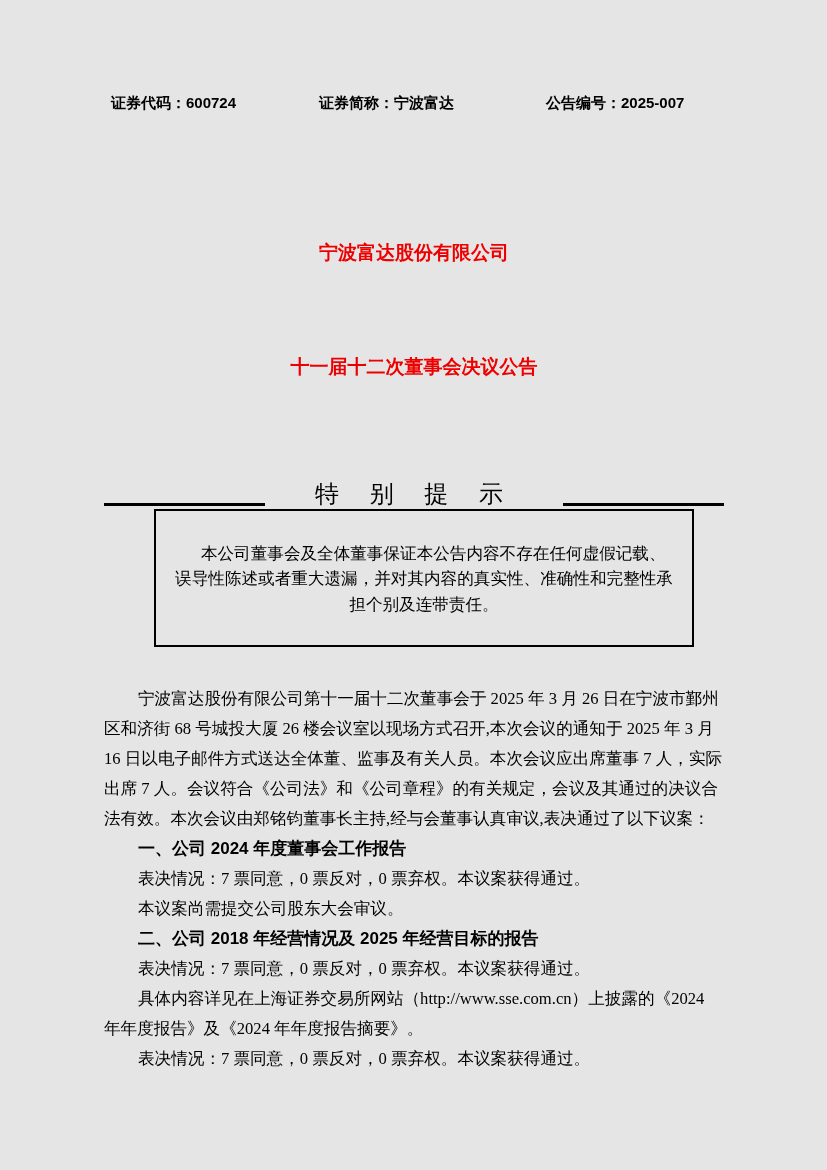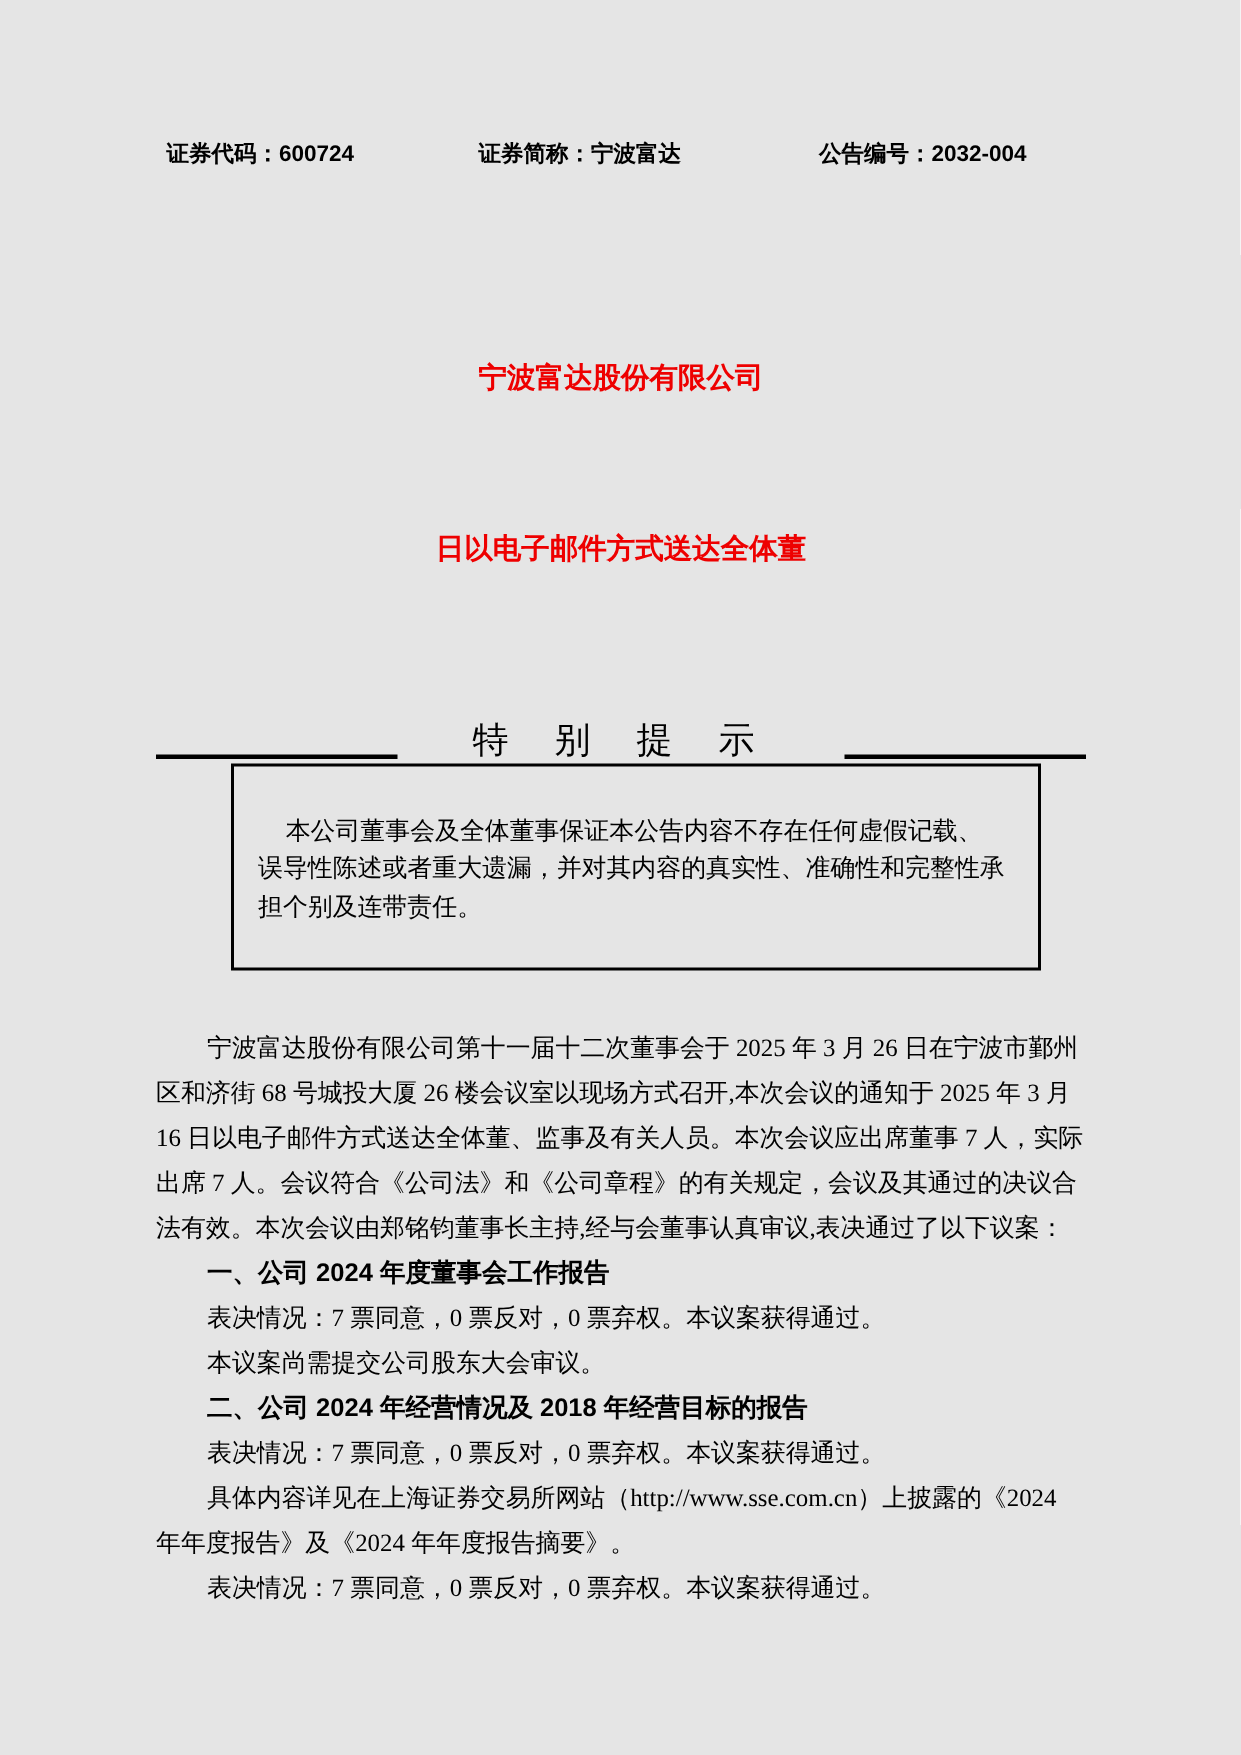--- a/index.html
+++ b/index.html
@@ -72,20 +72,21 @@
     margin-left: 50px;
     width: 540px;
     border: 2px solid #000000;
     padding: 4px 16px 2px 16px;
     font-family: "Liberation Sans", "DejaVu Sans", sans-serif;
     font-weight: 500;
     font-size: 16.6px;
     line-height: 25.5px;
     white-space: pre;
     text-indent: 33px;
+    text-align: center;
   }
   
   .body-text { margin-top: 37px; }
   .para {
     margin: 0;
     font-size: 16.6px;
     line-height: 30px;
     white-space: pre;
     text-indent: 34px;
   }
@@ -96,26 +97,26 @@
   }
 </style>
 </head>
 <body>
 
 <div class="page">
 
   <div class="header-row">
     <span class="h-item h-code">证券代码：600724</span>
     <span class="h-item h-name">证券简称：宁波富达</span>
-    <span class="h-item h-no">公告编号：2032-004</span>
+    <span class="h-item h-no">公告编号：2025-007</span>
   </div>
 
   <div class="doc-title">
     <div>宁波富达股份有限公司</div>
-    <div>日以电子邮件方式送达全体董</div>
+    <div>十一届十二次董事会决议公告</div>
   </div>
 
   <div class="tips-row">
     <div class="hline"></div>
     <div class="tips-text">特 别 提 示</div>
     <div class="hline"></div>
   </div>
 
   <div class="notice-box">
     <span>本公司董事会及全体董事保证本公告内容不存在任何虚假记载、
@@ -127,21 +128,21 @@
     <p class="para">宁波富达股份有限公司第十一届十二次董事会于 2025 年 3 月 26 日在宁波市鄞州
 区和济街 68 号城投大厦 26 楼会议室以现场方式召开,本次会议的通知于 2025 年 3 月
 16 日以电子邮件方式送达全体董、监事及有关人员。本次会议应出席董事 7 人，实际
 出席 7 人。会议符合《公司法》和《公司章程》的有关规定，会议及其通过的决议合
 法有效。本次会议由郑铭钧董事长主持,经与会董事认真审议,表决通过了以下议案：</p>
 
     <p class="para heading">一、公司 2024 年度董事会工作报告</p>
     <p class="para">表决情况：7 票同意，0 票反对，0 票弃权。本议案获得通过。</p>
     <p class="para">本议案尚需提交公司股东大会审议。</p>
 
-    <p class="para heading">二、公司 2024 年经营情况及 2018 年经营目标的报告</p>
+    <p class="para heading">二、公司 2018 年经营情况及 2025 年经营目标的报告</p>
     <p class="para">表决情况：7 票同意，0 票反对，0 票弃权。本议案获得通过。</p>
 
     <p class="para">具体内容详见在上海证券交易所网站（http://www.sse.com.cn）上披露的《2024
 年年度报告》及《2024 年年度报告摘要》。</p>
     <p class="para">表决情况：7 票同意，0 票反对，0 票弃权。本议案获得通过。</p>
 
   </div>
 
 </div>
 

